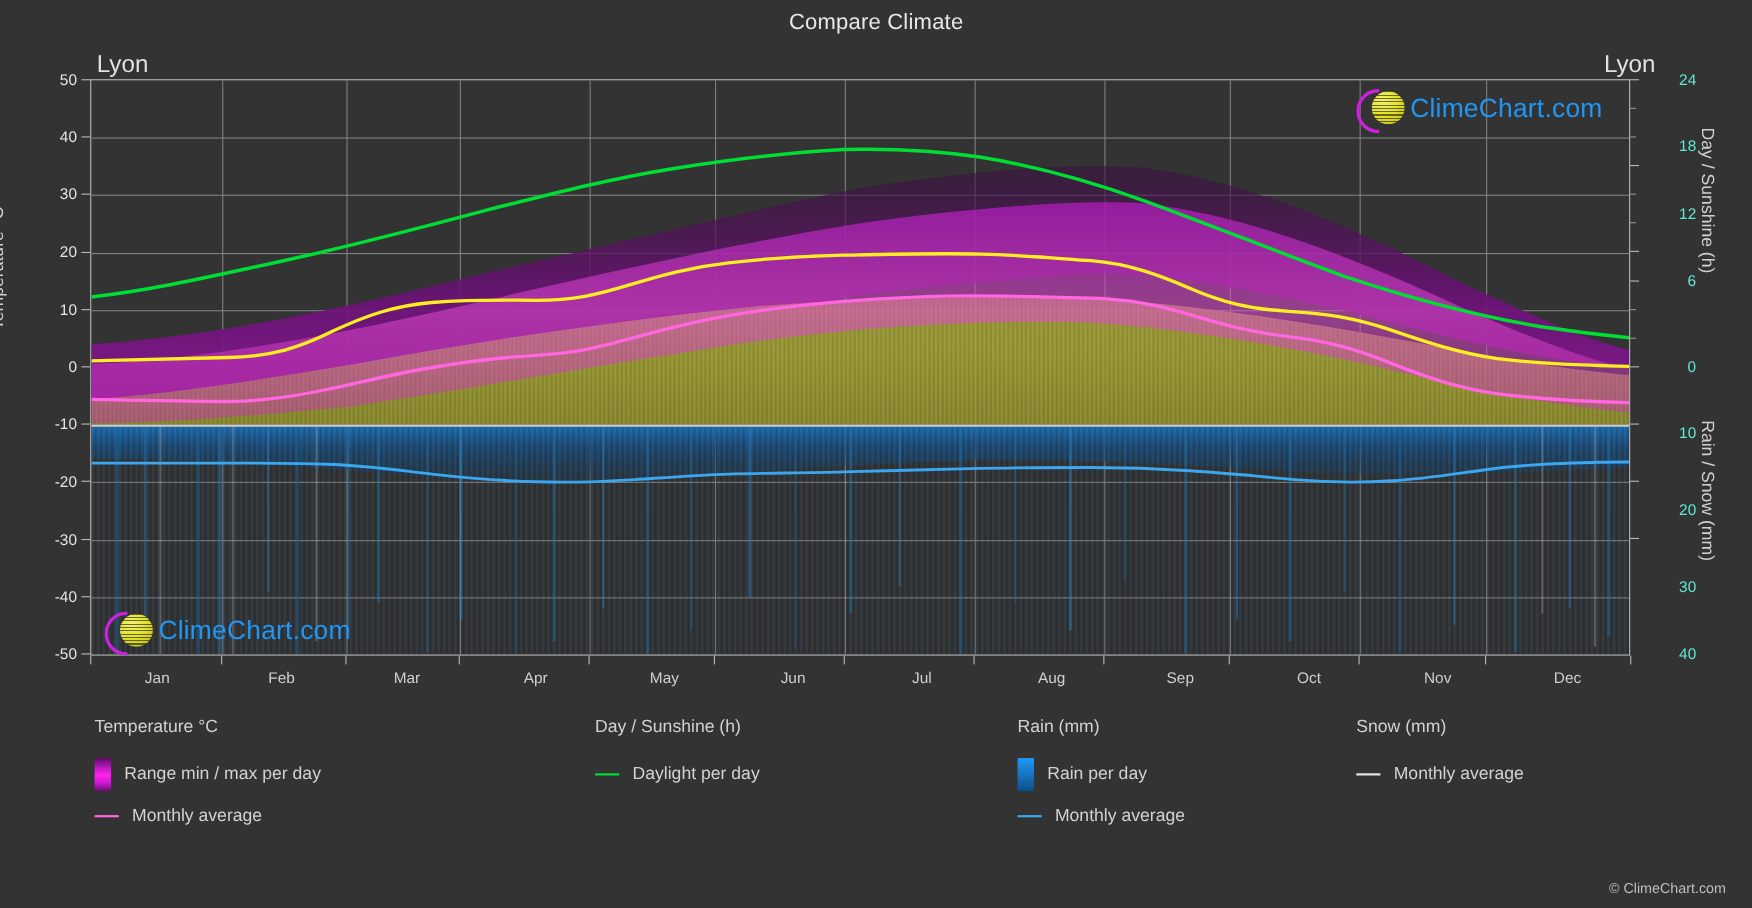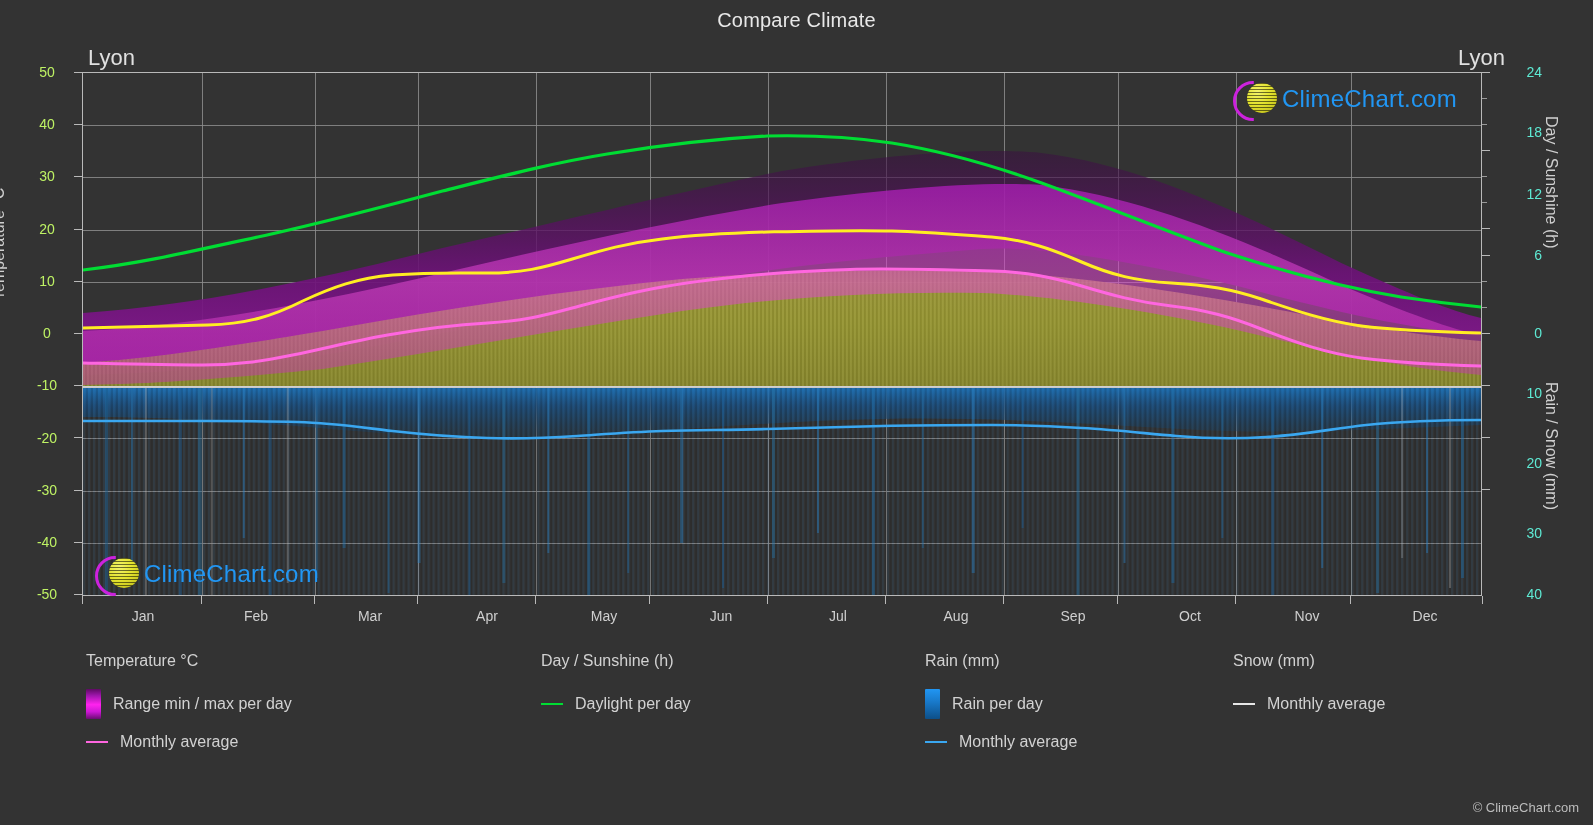--- a/index.html
+++ b/index.html
@@ -32,21 +32,21 @@
     border-right:1px solid #b9b9b9;
     border-top:1px solid #b9b9b9;
     border-bottom:1px solid #b9b9b9;
     overflow:hidden;
     box-sizing:border-box;
   }
   .grid-h,.grid-v{position:absolute;background:#8d8d8d;opacity:.85;}
   .grid-h{left:0;width:100%;height:1px;}
   .grid-v{top:0;width:1px;height:100%;}
   .zero-line{position:absolute;left:0;width:100%;height:2px;background:#d8d8d8;opacity:.9;}
-  .ytick-l{position:absolute;width:46px;text-align:center;font-size:14px;color:#bef264;}
+  .ytick-l{position:absolute;width:46px;text-align:right;font-size:14px;color:#e5e5e5;}
   .ytick-r{position:absolute;width:46px;text-align:right;font-size:14px;color:#5eead4;}
   .tickmark-l{position:absolute;left:74px;width:8px;height:1px;background:#b9b9b9;}
   .tickmark-r{position:absolute;left:1482px;width:8px;height:1px;background:#b9b9b9;}
   .tickmark-rs{position:absolute;left:1482px;width:5px;height:1px;background:#9a9a9a;}
 
   .axis-title-left{
     position:absolute;left:-10px;top:300px;
     transform:rotate(-90deg);transform-origin:left top;
     font-size:16px;color:#cfcfcf;white-space:nowrap;
   }
@@ -71,21 +71,21 @@
   .lg-row{display:flex;align-items:center;height:38px;}
   .lg-swatch{width:15px;height:30px;margin-right:12px;flex:0 0 auto;border-radius:1px;}
   .lg-line{width:22px;height:2px;margin-right:12px;margin-left:0px;flex:0 0 auto;}
   .lg-label{font-size:16px;color:#d2d2d2;white-space:nowrap;}
 
   .sw-temp{background:linear-gradient(to bottom,#5e0a63 0%,#a016ad 22%,#ff22ee 52%,#cc18d4 76%,#6b0c72 100%);}
   .sw-sun{background:linear-gradient(to bottom,#5d5a22 0%,#8f8b2b 30%,#d8d93c 70%,#ecec4a 100%);}
   .sw-rain{background:linear-gradient(to bottom,#2196f3 0%,#1878c8 45%,#0d4f88 100%);}
   .sw-snow{background:linear-gradient(to bottom,#f2f2f2 0%,#bdbdbd 40%,#6e6e6e 100%);}
 
-  .copyright{position:absolute;right:14px;bottom:10px;font-size:13px;color:#bdbdbd;}
+  .copyright{position:absolute;right:24px;bottom:10px;font-size:13px;color:#bdbdbd;}
 
   
   .logo{position:absolute;display:flex;align-items:center;}
   .logo-mark{position:relative;width:44px;height:40px;flex:0 0 auto;}
   .logo-c{
     position:absolute;left:0;top:2px;width:34px;height:34px;border-radius:50%;
     border:3px solid #cc22dd;
     clip-path:polygon(0 0,52% 0,52% 100%,0 100%);
   }
   .logo-ball{

